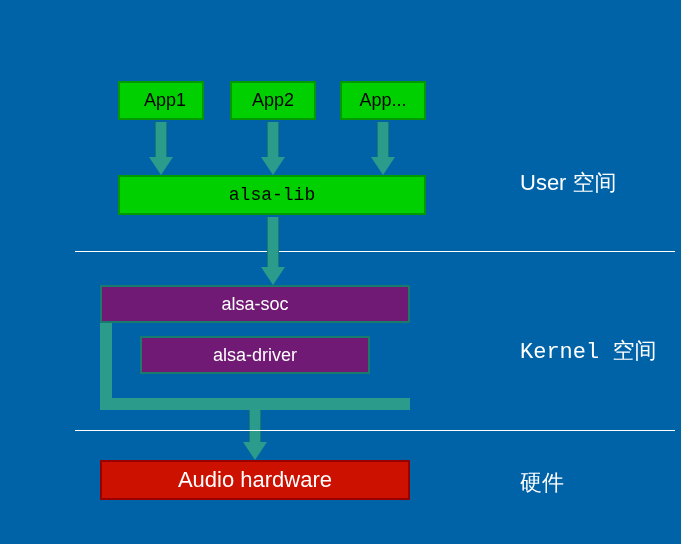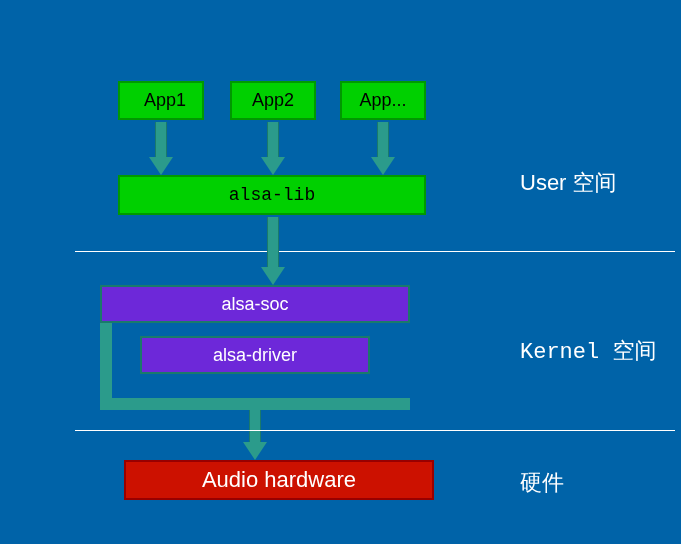--- a/index.html
+++ b/index.html
@@ -17,21 +17,21 @@
     align-items: center;
     justify-content: center;
     font-size: 18px;
     color: #000;
   }
   .green-box {
     background: #00D000;
     border: 2px solid #009900;
   }
   .teal-box {
-    background: #6d28d9;
+    background: #701a75;
     border: 2px solid #1A7A6B;
     color: #fff;
   }
   .red-box {
     background: #CC1100;
     border: 2px solid #990000;
     color: #fff;
     font-size: 22px;
   }
   .label {
@@ -124,19 +124,19 @@
   <span>Kernel 空间</span>
 </div>
 
 <div class="arrow-down" style="left:243px; top:410px;">
   <div class="shaft" style="top:0; height:32px;"></div>
   <div class="head" style="top:32px;"></div>
 </div>
 
 <div class="divider" style="left:75px; top:430px; width:600px;"></div>
 
-<div class="box red-box" style="left:100px; top:460px; width:310px; height:40px;margin-left:24px;">
+<div class="box red-box" style="left:100px; top:460px; width:310px; height:40px;">
   <span>Audio hardware</span>
 </div>
 
 <div class="label" style="left:520px; top:468px;font-family:Liberation Mono, monospace;">
   <span>硬件</span>
 </div>
 
 </body></html>

